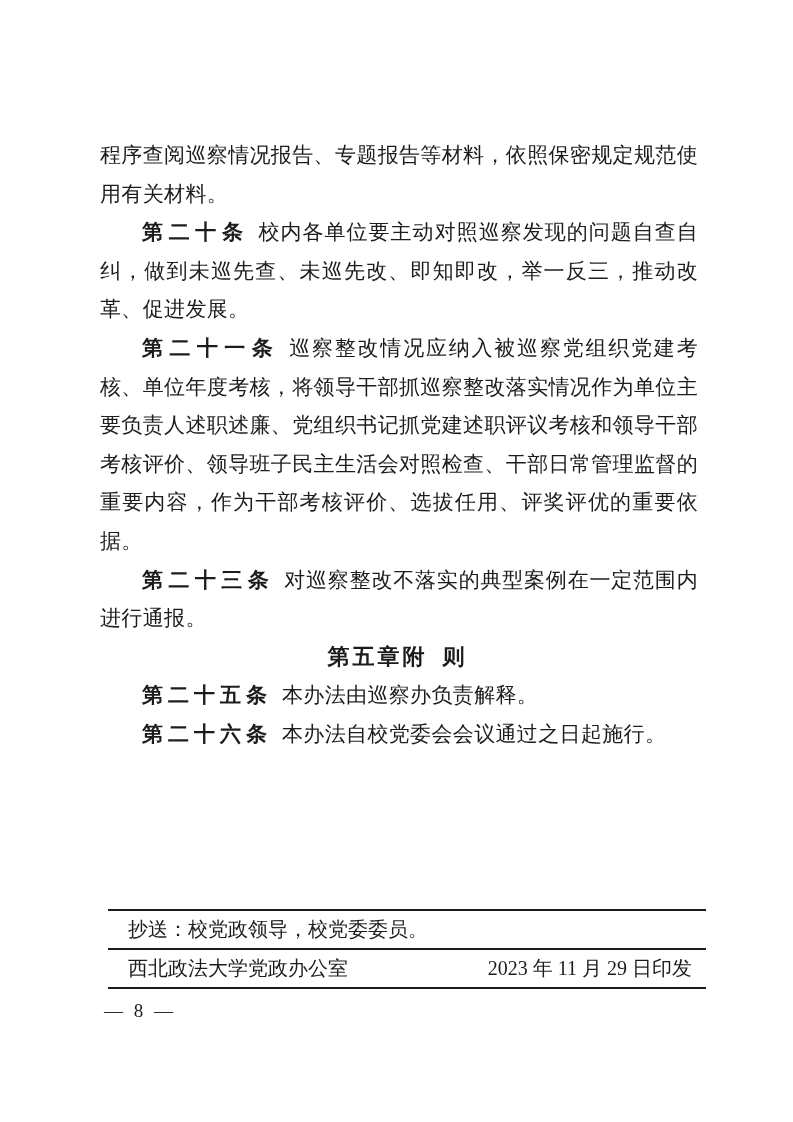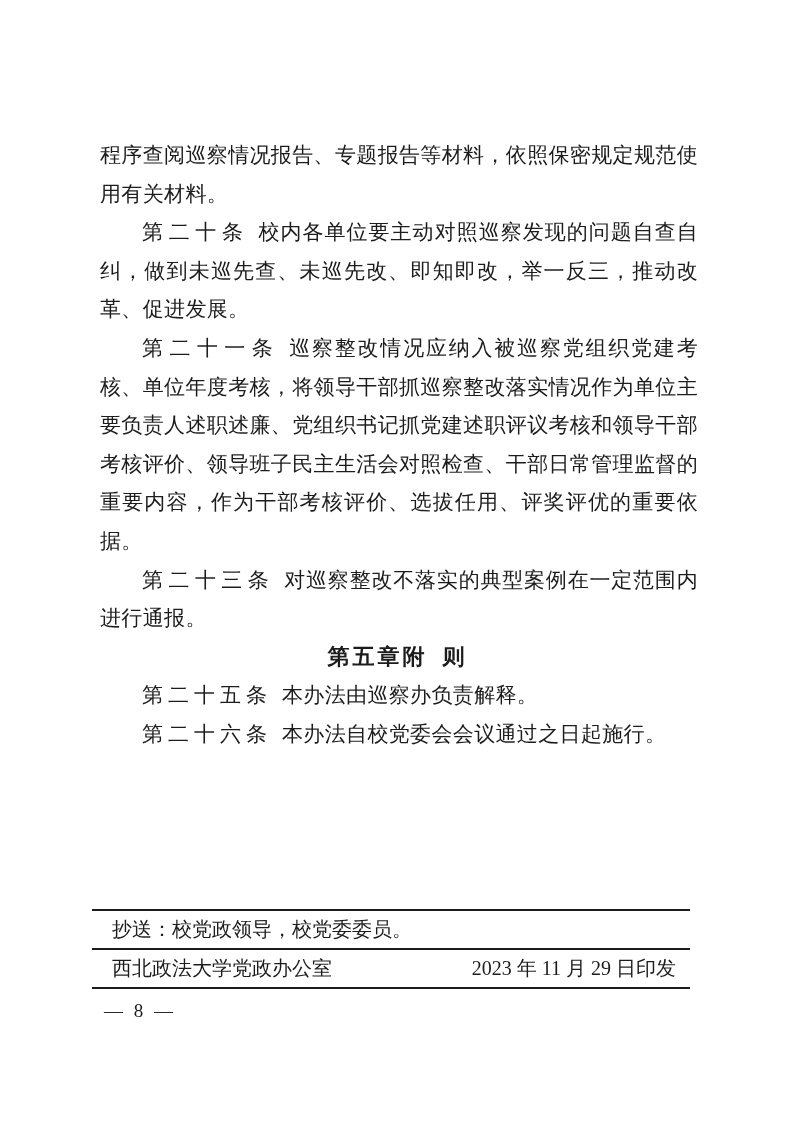--- a/index.html
+++ b/index.html
@@ -28,41 +28,41 @@
     text-align: justify;
   }
   .para {
     margin: 0;
   }
   .para.indent {
     text-indent: 42px;
   }
   .article-label {
     font-family: "Liberation Sans", "DejaVu Sans", sans-serif;
-    font-weight: 400;
+    font-weight: 700;
     letter-spacing: 5px;
     margin-right: 10px;
   }
   .chapter {
     margin: 0;
     text-align: center;
     font-family: "Liberation Sans", "DejaVu Sans", sans-serif;
     font-weight: 700;
     font-size: 22px;
   }
   .chapter-number {
     margin-right: 0;
     letter-spacing: 3px;
   }
   .chapter-title {
     letter-spacing: 6px;
   }
   .footer {
     position: absolute;
-    left: 92px;
+    left: 108px;
     top: 909px;
     width: 598px;
     font-size: 20px;
     color: #1c1c1c;
   }
   .footer-row {
     display: flex;
     align-items: center;
     box-sizing: border-box;
     padding-left: 20px;

